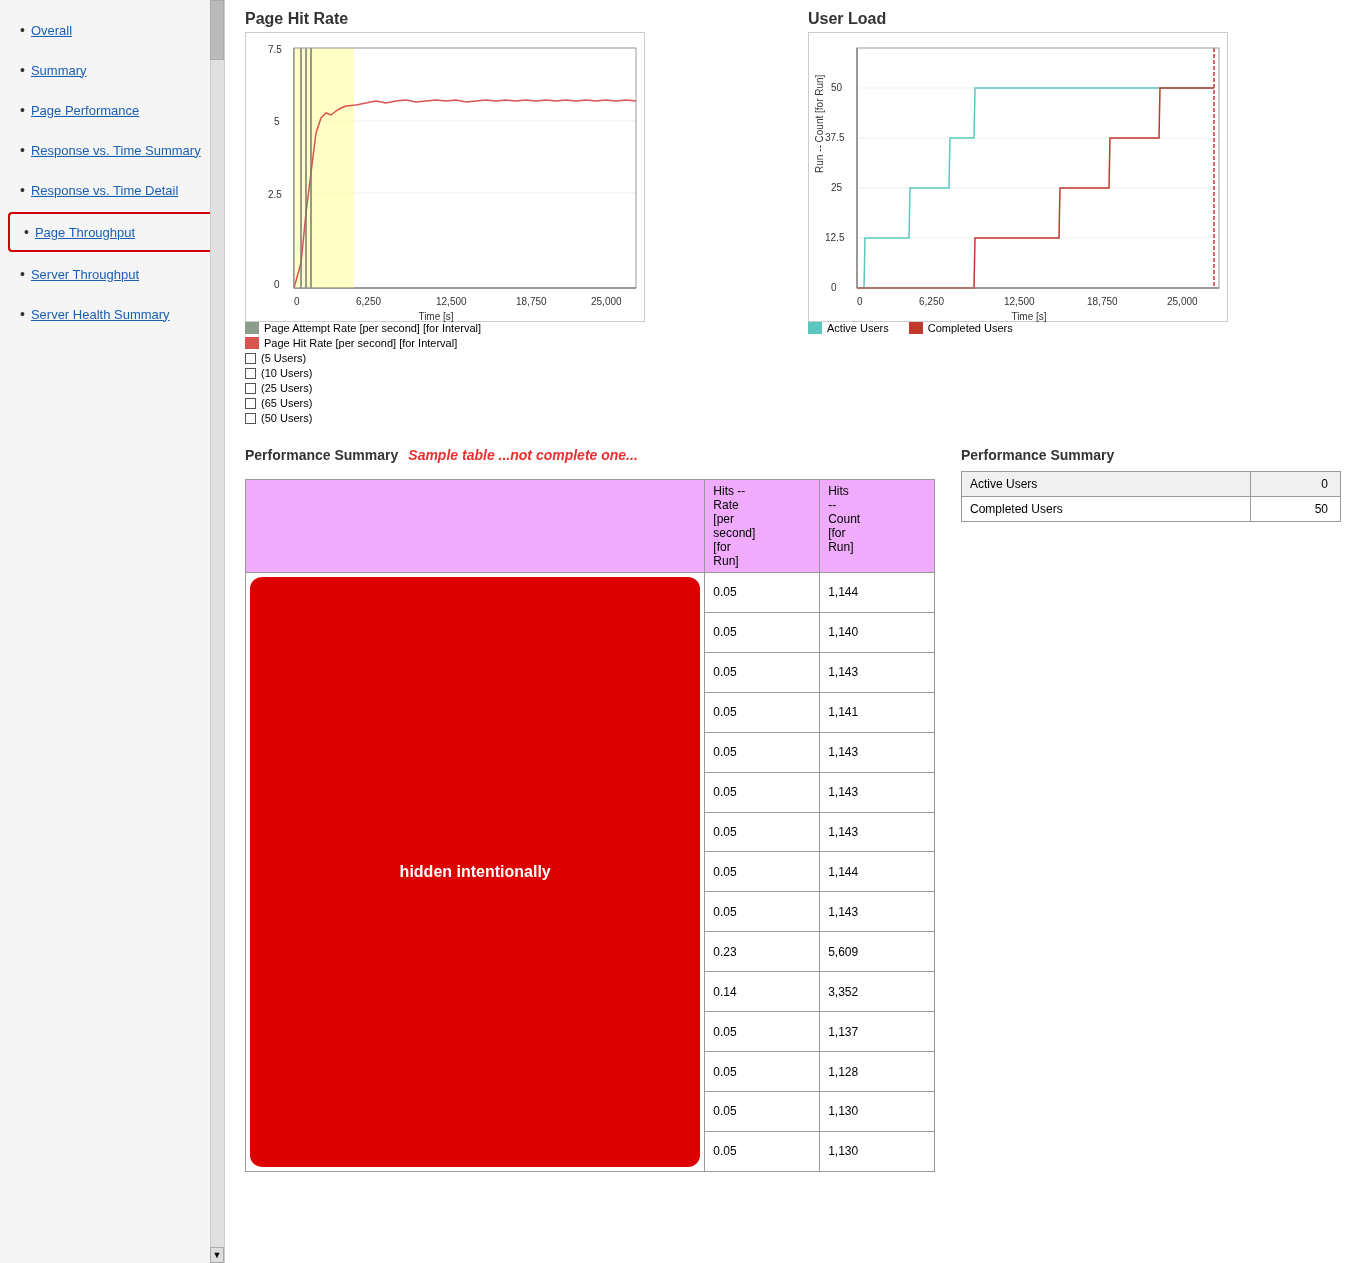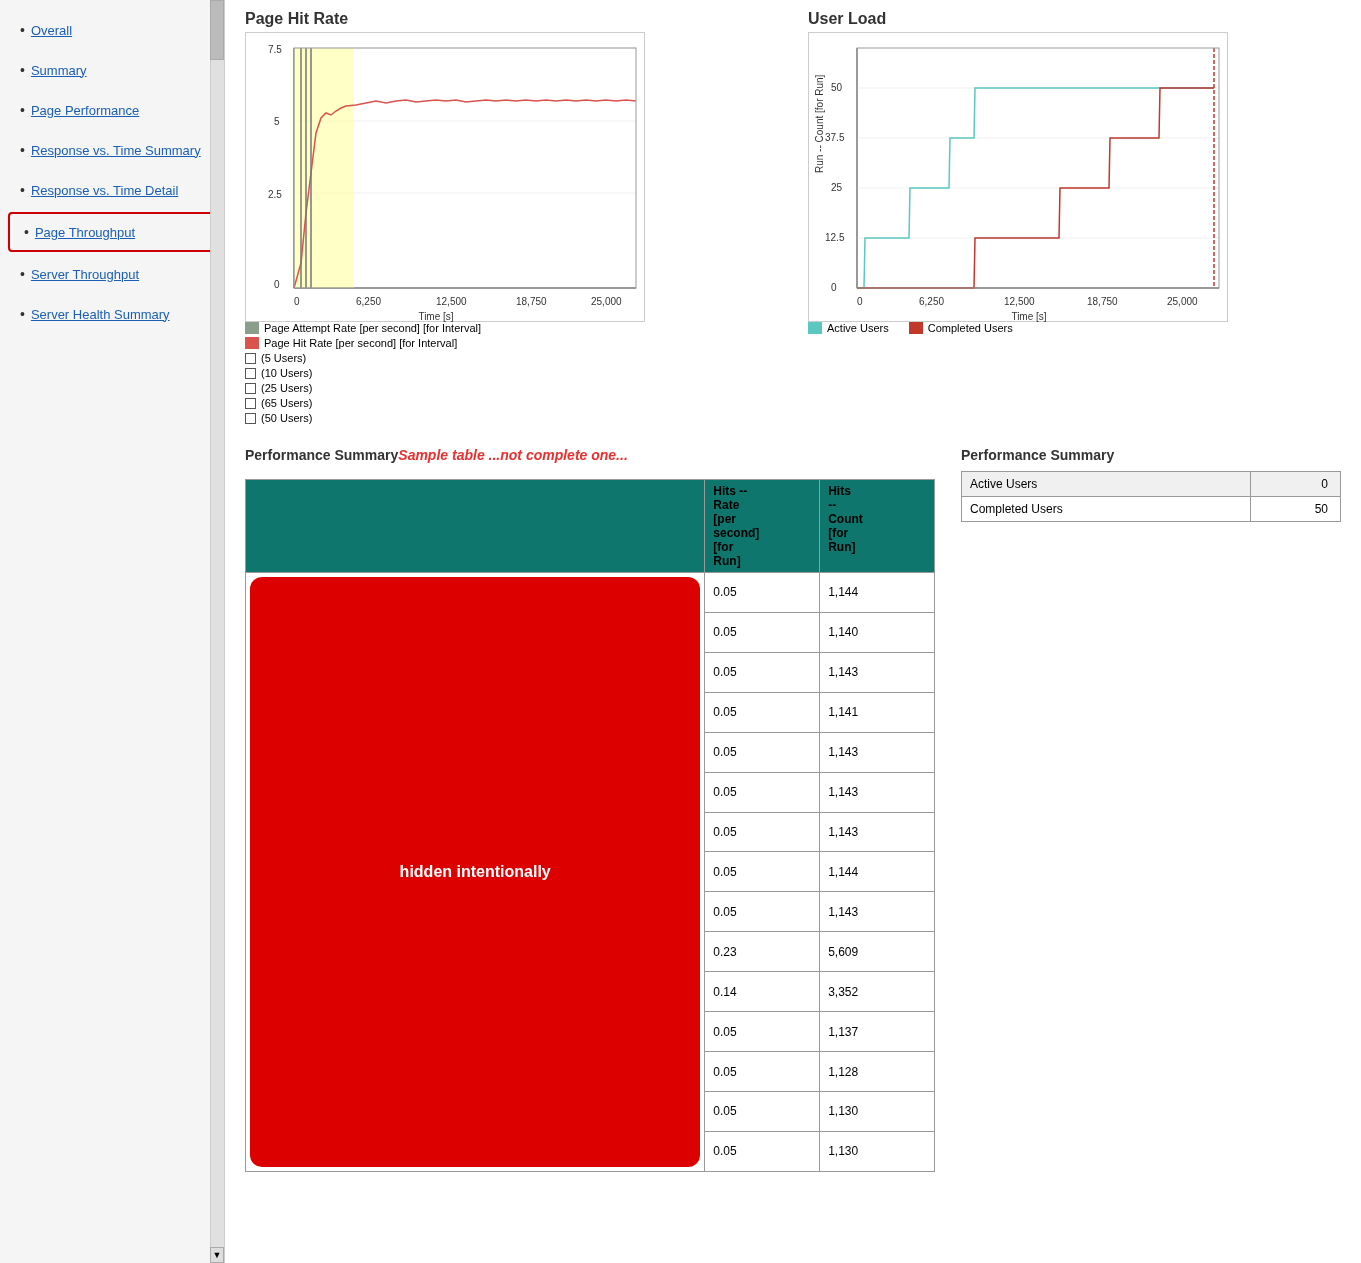--- a/index.html
+++ b/index.html
@@ -159,36 +159,37 @@
       font-weight: bold;
       color: #333;
       margin-bottom: 8px;
     }
 
     .sample-note {
       color: #e83030;
       font-style: italic;
       font-size: 14px;
       font-weight: bold;
+      margin-left: 10px;
       text-align: right;
     }
 
     .perf-table {
       border-collapse: collapse;
       width: 100%;
       font-size: 12px;
     }
     .perf-table th, .perf-table td {
       border: 1px solid #999;
       padding: 4px 8px;
       text-align: left;
     }
     .perf-table th {
-      background: #0f766e;
-      font-weight: bold;
+      background: #f0abfc;
+      font-weight: normal;
       vertical-align: top;
     }
 
     .hidden-red-block {
       background: #d00;
       border-radius: 12px;
       display: flex;
       align-items: center;
       justify-content: center;
       color: #fff;

